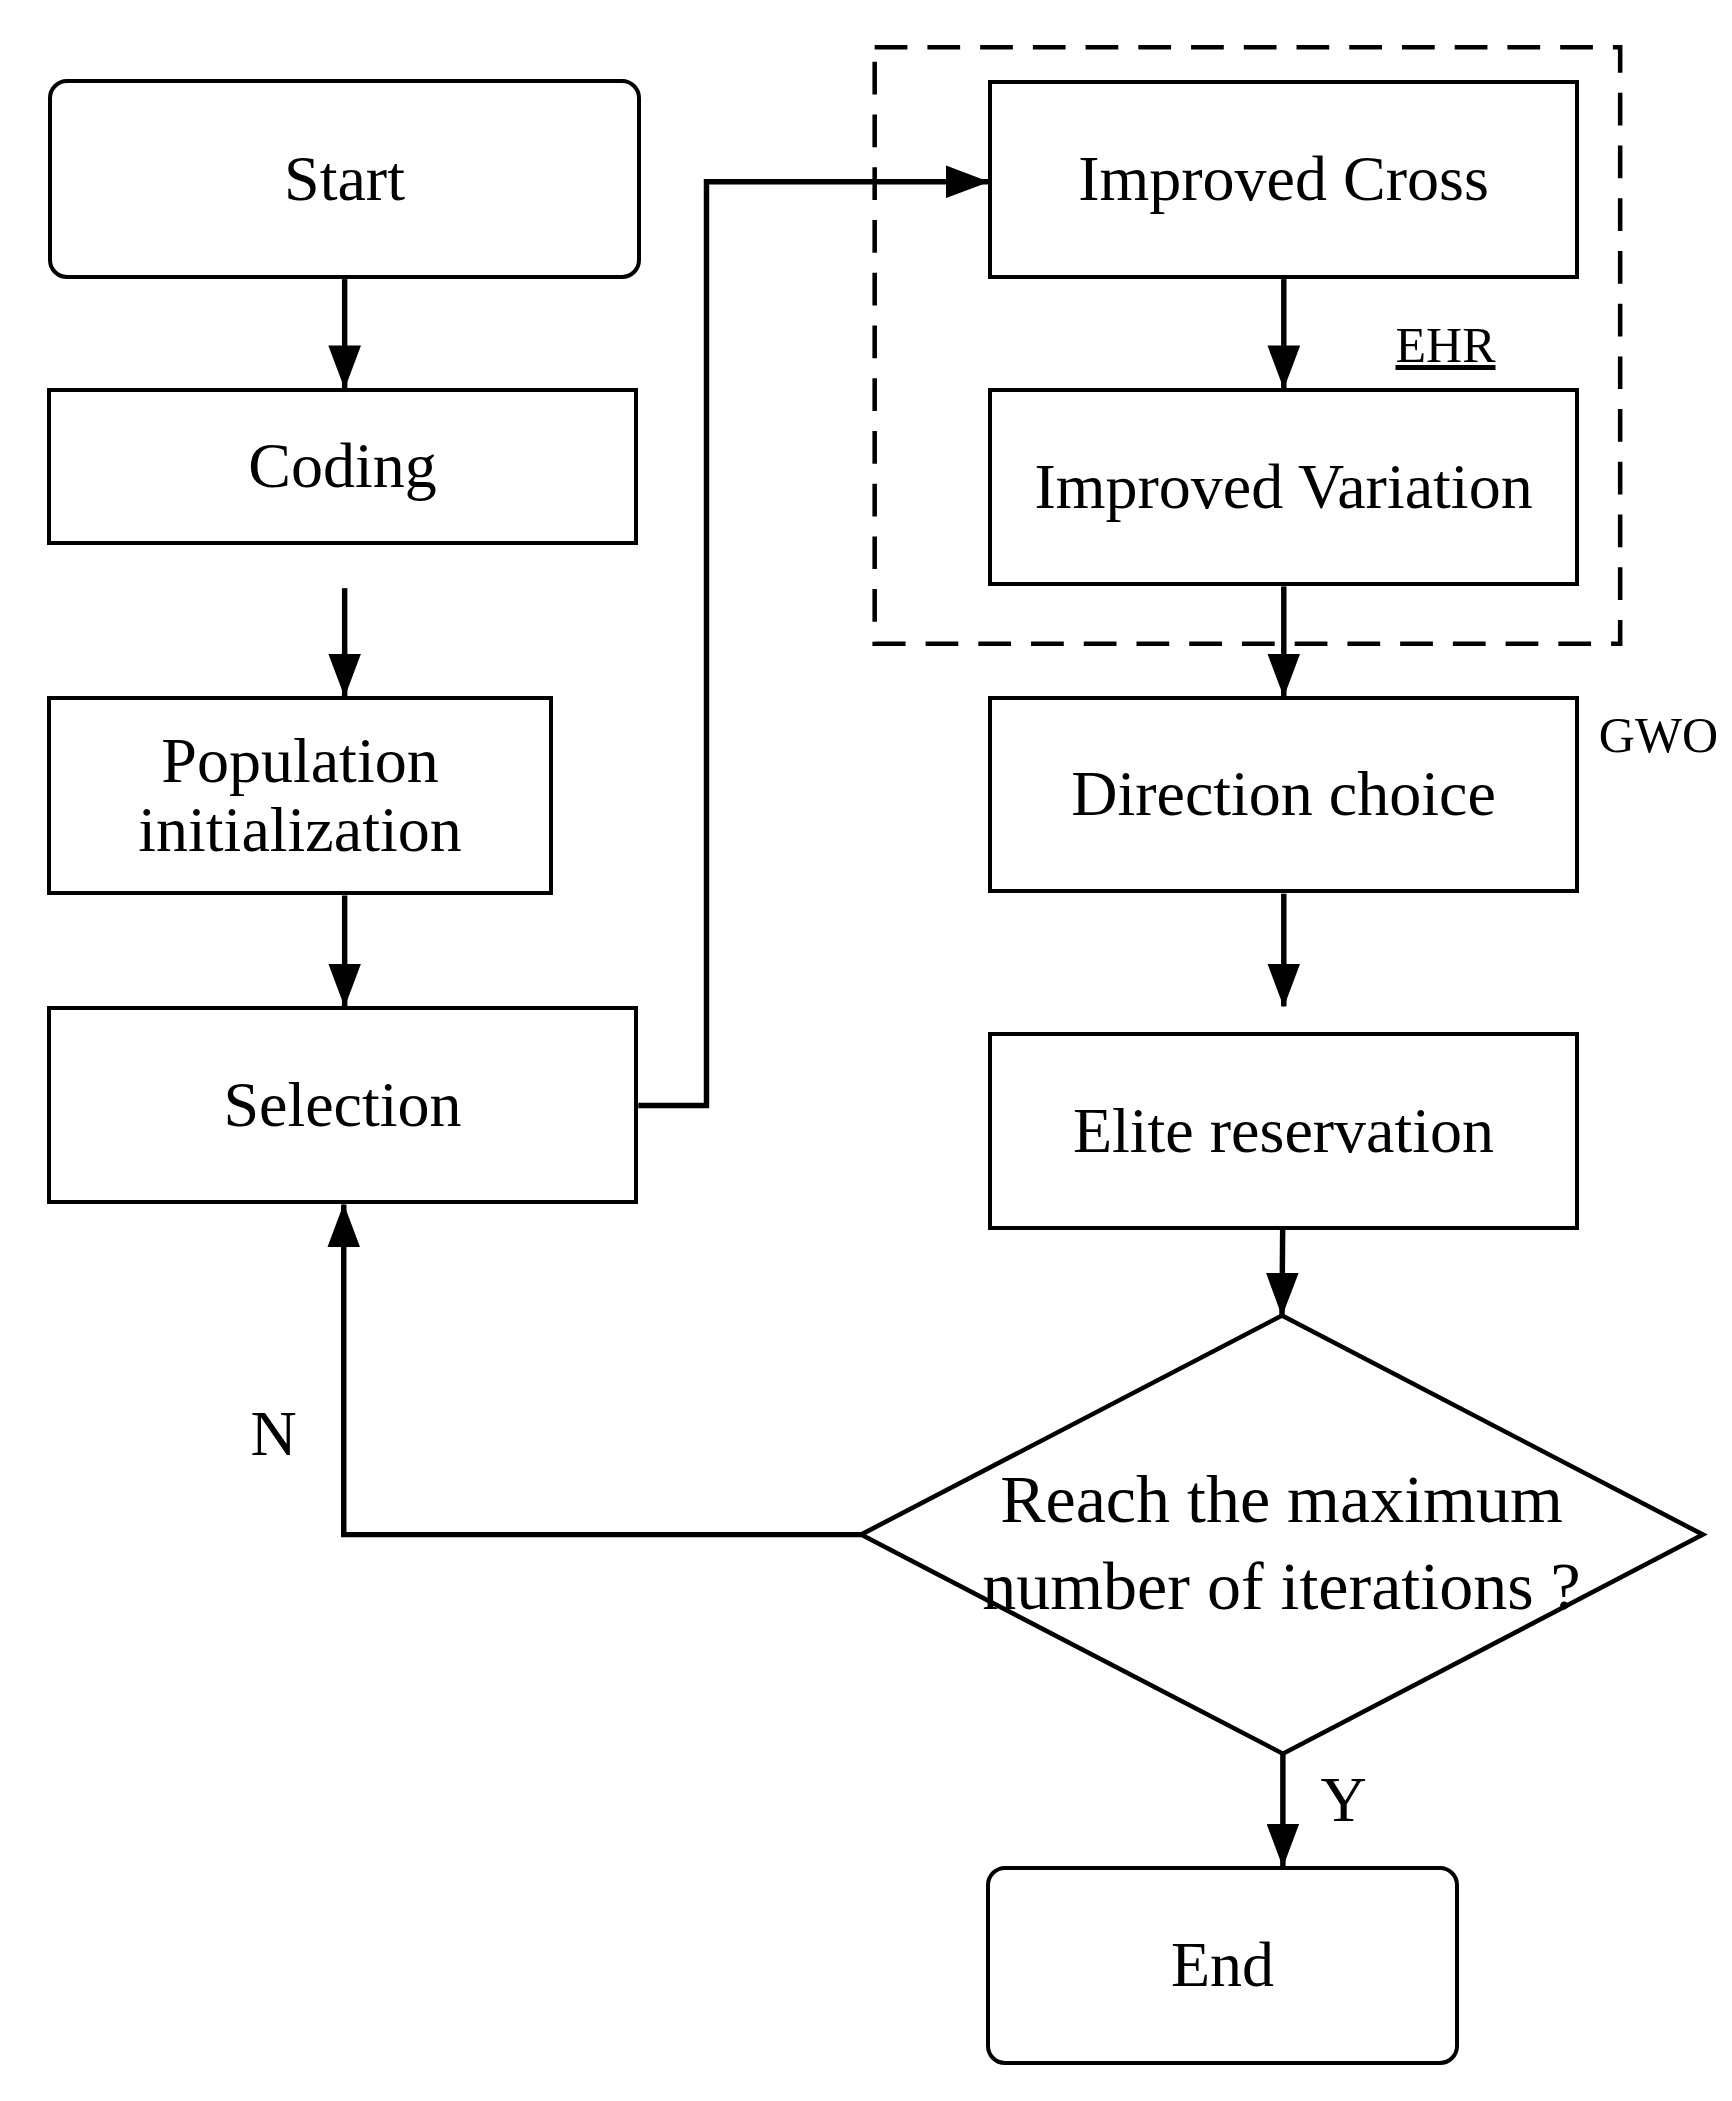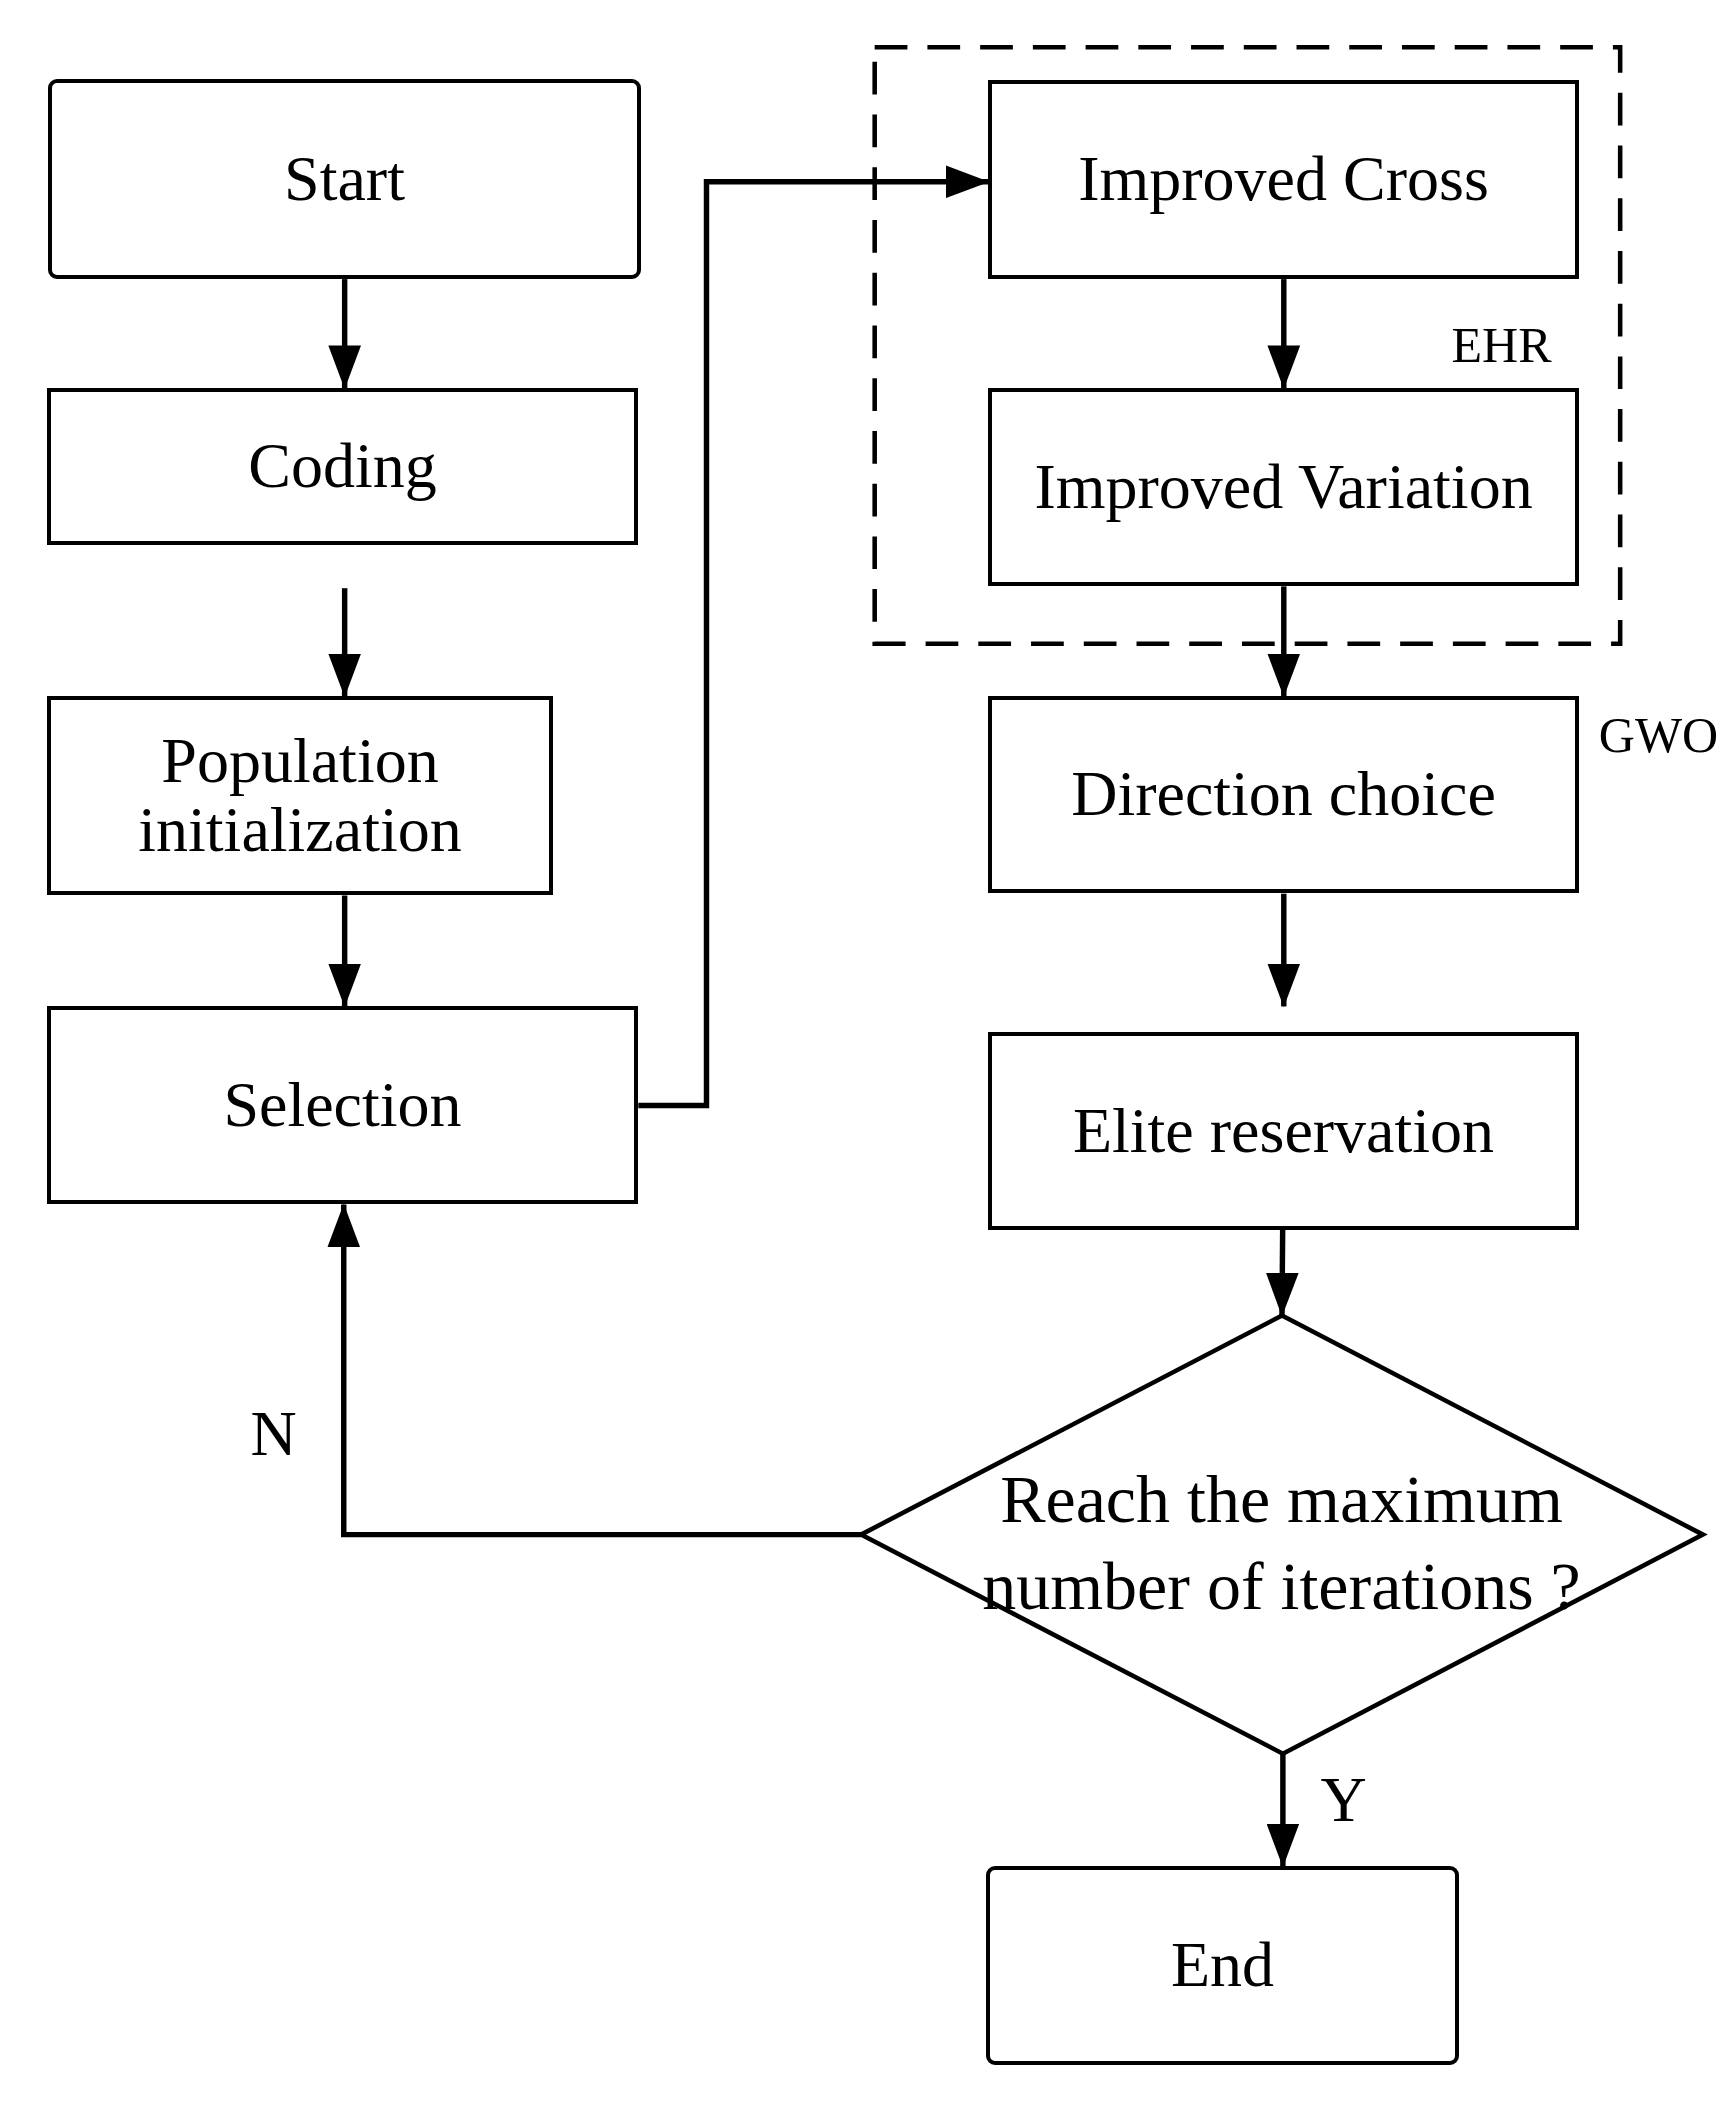--- a/index.html
+++ b/index.html
@@ -23,21 +23,21 @@
     border: 4.5px solid #000000;
     background: #ffffff;
     display: flex;
     align-items: center;
     justify-content: center;
     text-align: center;
     font-size: 64px;
     line-height: 1.07;
     padding: 0 18px;
   }
-  .terminator { border-radius: 9px; }
+  .terminator { border-radius: 19px; }
   .decision-text {
     position: absolute;
     left: 918px;
     top: 1456px;
     width: 727px;
     text-align: center;
     font-size: 68px;
     line-height: 1.28;
   }
   .tag-label {
@@ -113,21 +113,21 @@
 
   <div class="node terminator" style="left:986px; top:1866px; width:473px; height:199px;">
     <span>End</span>
   </div>
 
   <div class="decision-text">
     <div>Reach the maximum</div>
     <div>number of iterations ?</div>
   </div>
 
-  <div class="tag-label" style="left:1429px; top:316px; width:145px;">EHR</div>
+  <div class="tag-label" style="left:1373px; top:316px; width:145px;text-decoration:underline;">EHR</div>
 
   <div class="tag-label" style="left:1586px; top:706px; width:145px;">GWO</div>
 
   <div class="branch-label" style="left:228px; top:1397px; width:91px;">N</div>
 
   <div class="branch-label" style="left:1298px; top:1763px; width:91px;">Y</div>
 
 </div>
 
 

